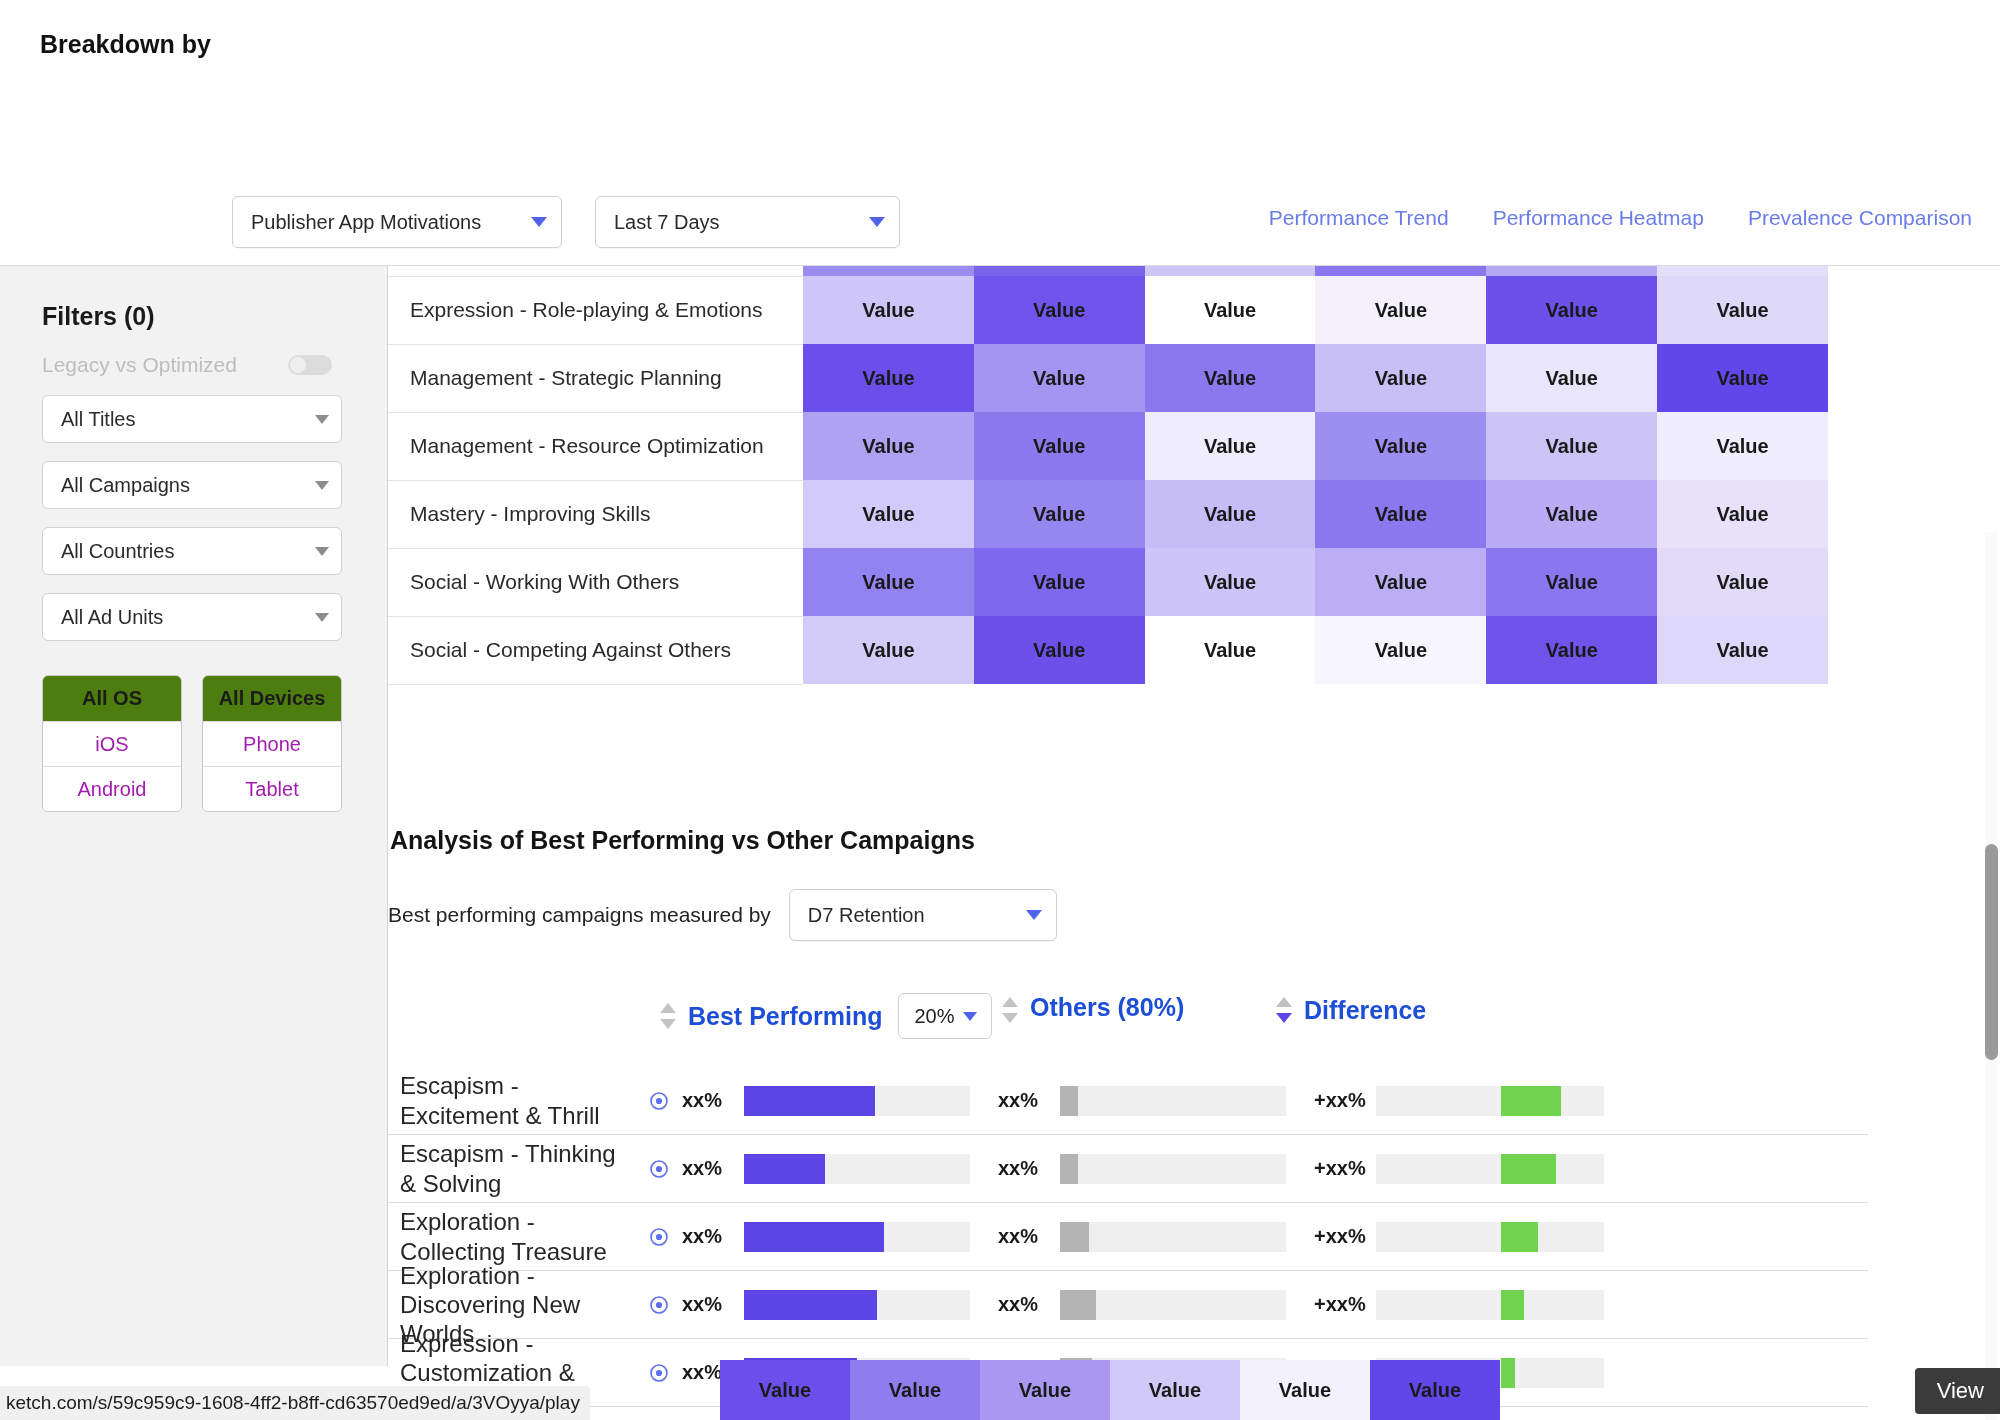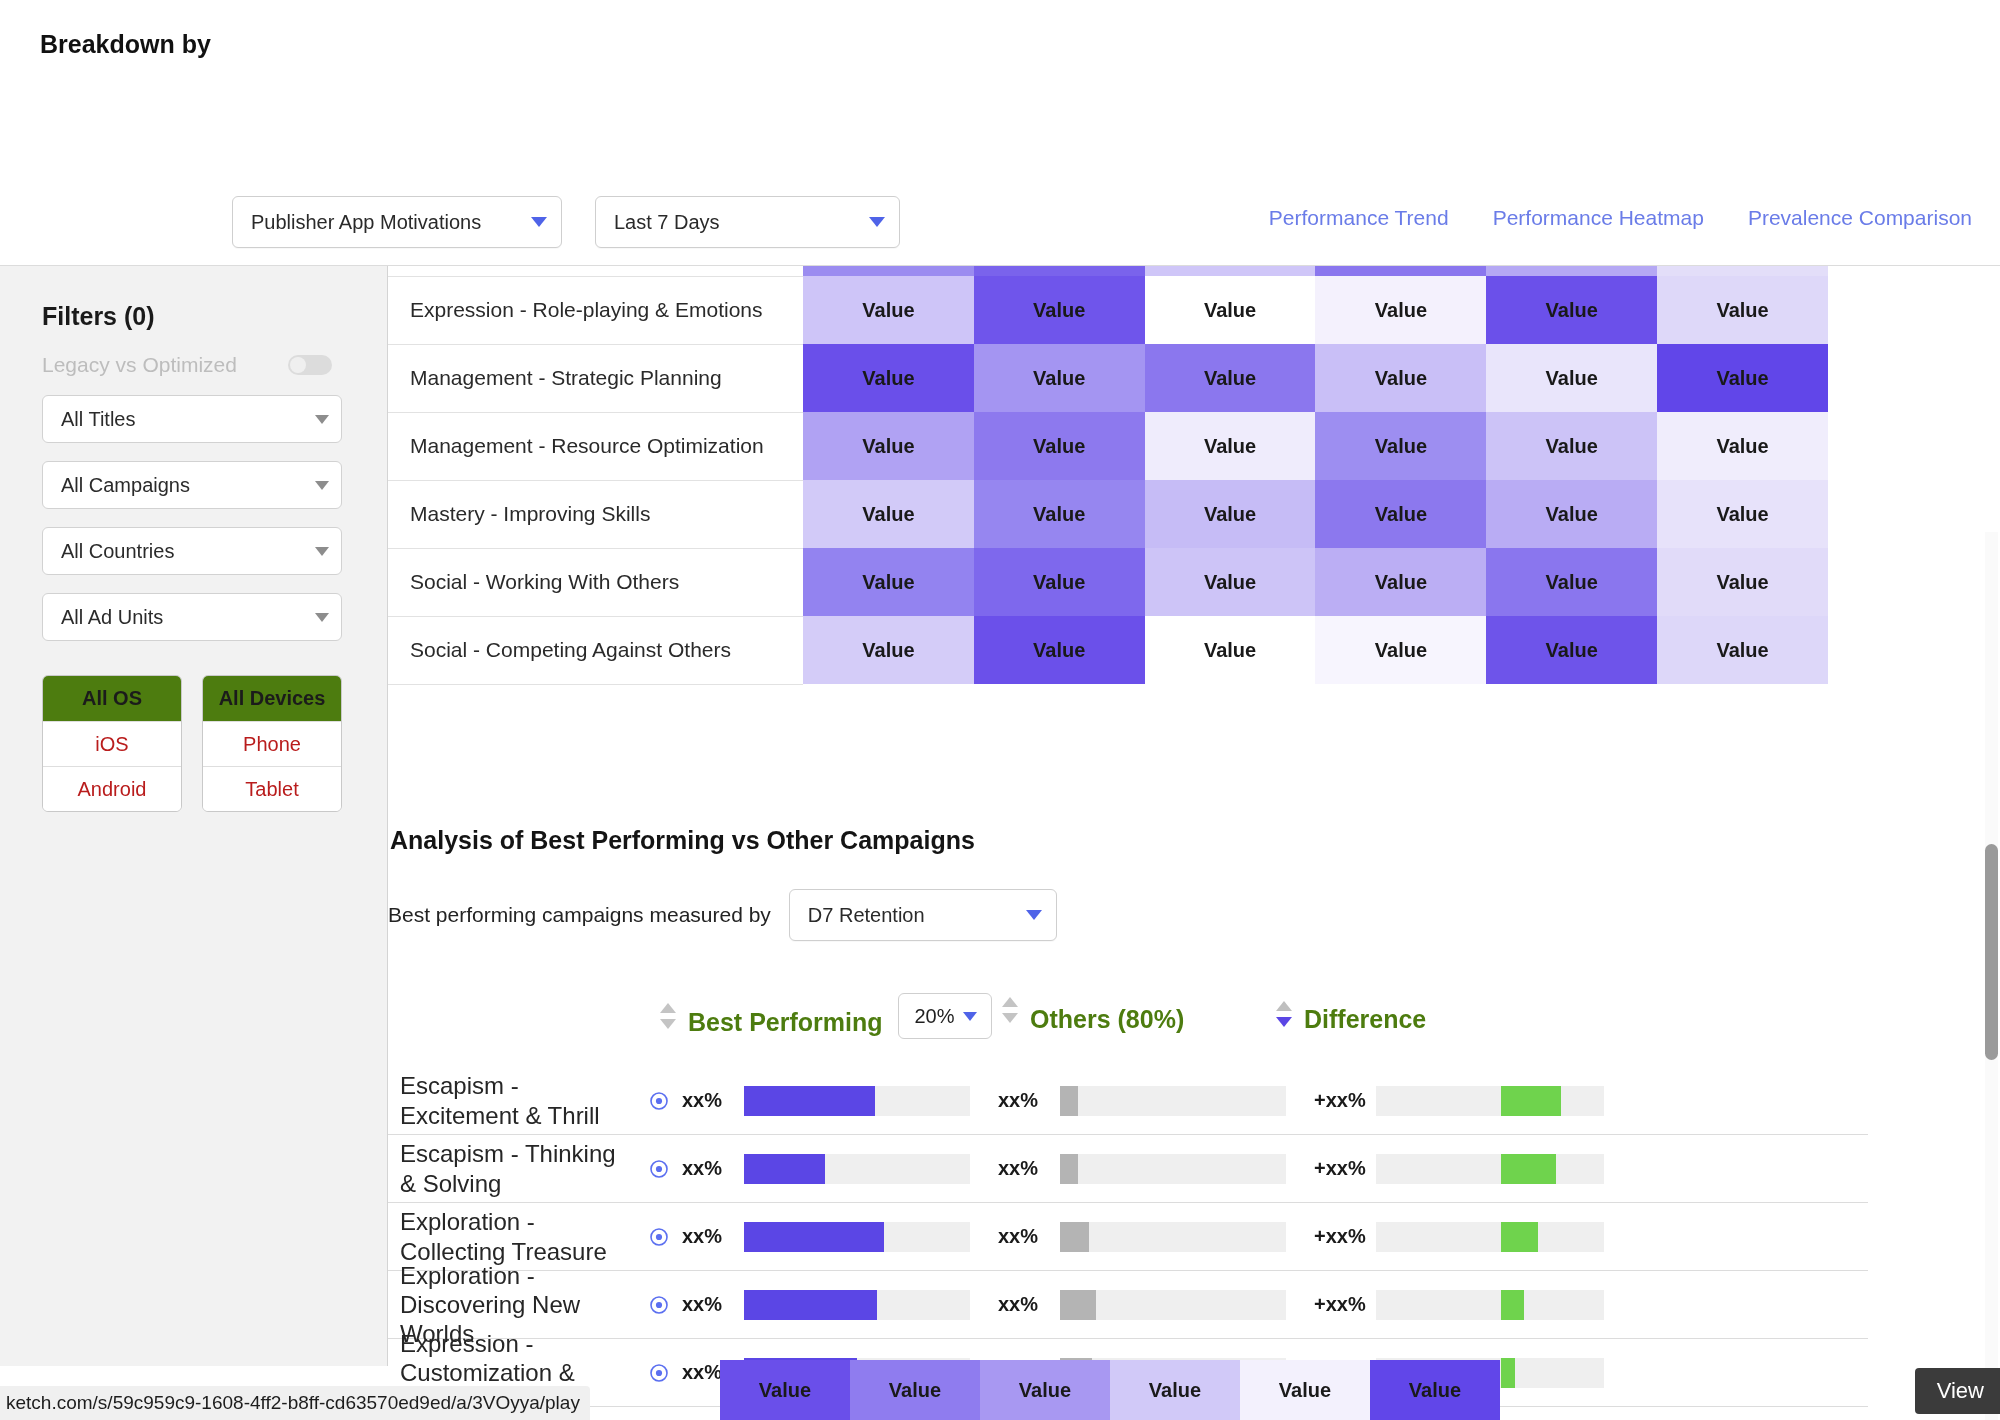--- a/index.html
+++ b/index.html
@@ -101,21 +101,21 @@
   .caret-sm {
     width: 0; height: 0; border-left: 7px solid transparent; border-right: 7px solid transparent;
     border-top: 9px solid #8d8d8d;
   }
   .seg-wrap { margin-top: 34px; display: flex; gap: 20px; }
   .seg {
     width: 140px; border: 1px solid #c9c9c9; border-radius: 6px; overflow: hidden; background: #fff;
   }
   .seg .opt {
     height: 45px; display: flex; align-items: center; justify-content: center;
-    font-size: 20px; color: #b91c1c; border-top: 1px solid #dedede; background: #fff;
+    font-size: 20px; color: #a21caf; border-top: 1px solid #dedede; background: #fff;
   }
   .seg .opt:first-child { border-top: none; }
   .seg .opt.sel { background: #4d7c0f; color: #1b1b1b; font-weight: bold; }
 
   
   .main { position: absolute; left: 388px; top: 266px; width: 1612px; height: 1154px; background: #fff; overflow: hidden; }
 
   
   .heat { position: absolute; left: 0px; top: -58px; width: 1480px; }
   .heat table { border-collapse: collapse; width: 1440px; table-layout: fixed; }
@@ -145,21 +145,21 @@
     width: 18px; height: 34px; position: relative; flex: none; margin-right: 10px;
   }
   .sorter i {
     position: absolute; left: 0; width: 0; height: 0;
     border-left: 8px solid transparent; border-right: 8px solid transparent;
   }
   .sorter i.up { top: 4px; border-bottom: 10px solid #c4c4c4; }
   .sorter i.dn { bottom: 4px; border-top: 10px solid #c4c4c4; }
   .sorter.active i.dn { border-top-color: #5b46e5; }
   .sorter.active i.up { border-bottom-color: #bfbfbf; }
-  .cmp-title { font-size: 25px; font-weight: bold; color: #4d7c0f; white-space: nowrap; margin-top: 12px; }
+  .cmp-title { font-size: 25px; font-weight: bold; color: #1d4ed8; white-space: nowrap; }
   .pct-select {
     margin-left: 16px; width: 94px; height: 46px; border: 1px solid #cfcfcf; border-radius: 6px;
     display: flex; align-items: center; justify-content: center; gap: 8px;
     font-size: 20px; color: #1f1f1f; background: #fff;
   }
   .pct-select .caret {
     border-top-color: #4f63e8; border-left-width: 7px; border-right-width: 7px; border-top-width: 9px;
     margin-left: 0;
   }
   .hd-best { position: absolute; left: 272px; top: 0; display: flex; align-items: center; }

